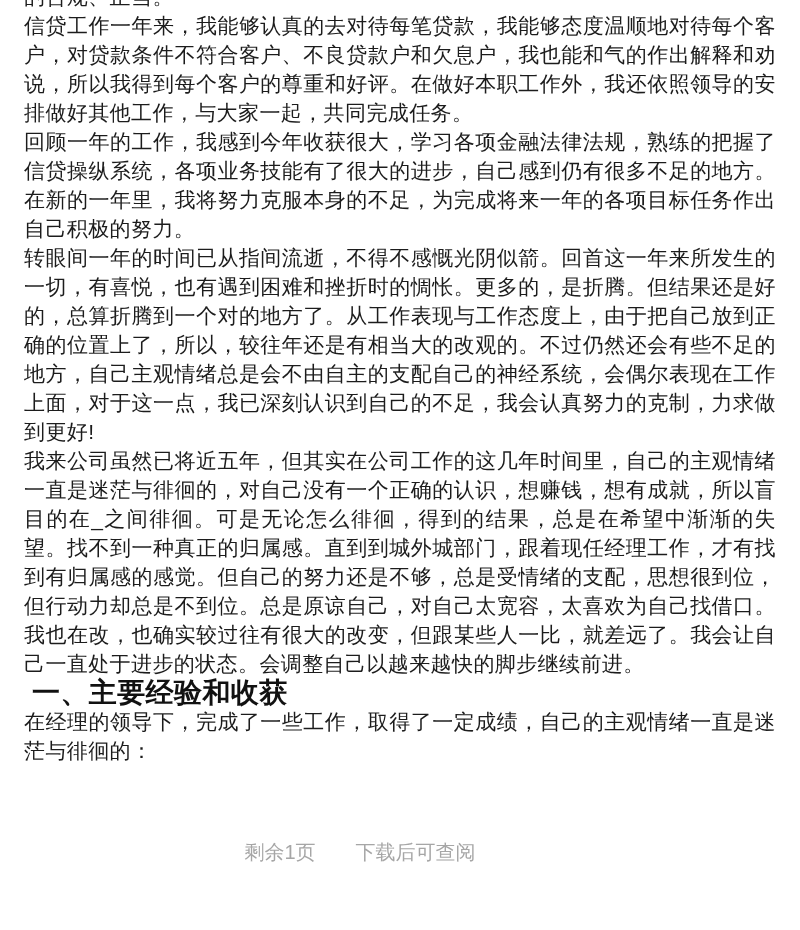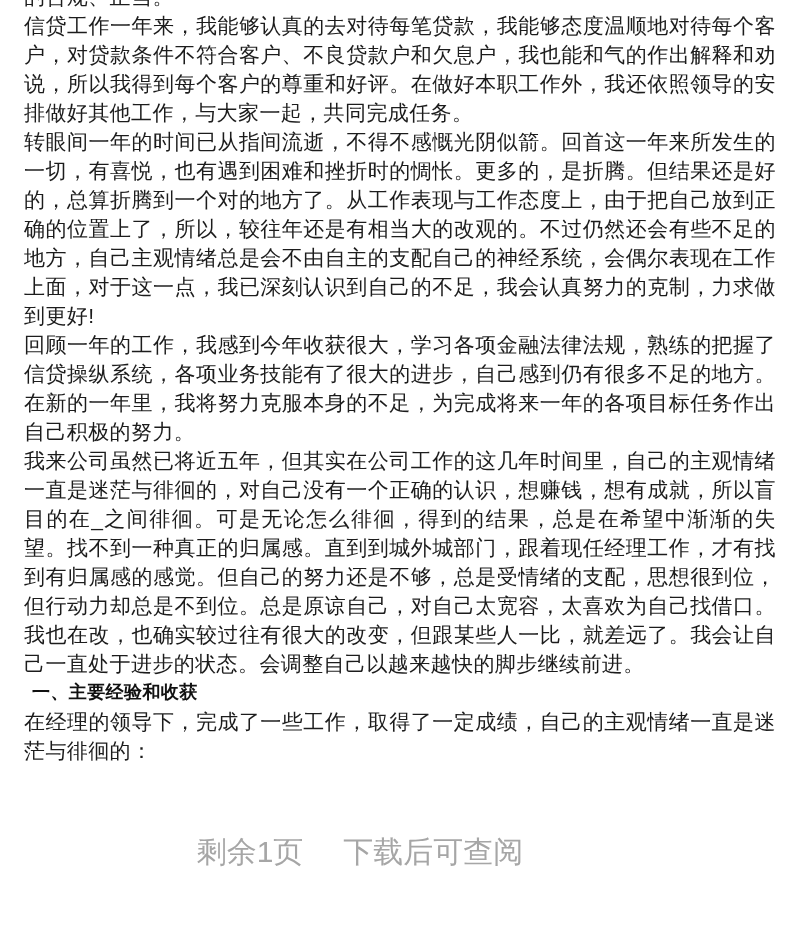--- a/index.html
+++ b/index.html
@@ -33,55 +33,55 @@
   }
   .doc p {
     margin: 0;
   }
   .doc .clipped {
     text-align: left;
   }
   .doc h3 {
     margin: 0;
     padding-left: 8px;
-    font-size: 18px;
+    font-size: 28px;
     line-height: 29px;
     font-weight: bold;
     color: #111111;
     text-align: left;
   }
   .download-notice {
     position: absolute;
     top: 834px;
     left: 0;
     width: 720px;
     text-align: center;
-    font-size: 30px;
+    font-size: 20px;
     line-height: 36px;
     color: #a6a6a6;
     white-space: nowrap;
   }
   .download-notice .gap {
     display: inline-block;
     width: 40px;
   }
 </style>
 </head>
 <body>
 
 <div class="page">
 
   <div class="doc">
     <p class="clipped">的合规、正当。</p>
 
     <p>信贷工作一年来，我能够认真的去对待每笔贷款，我能够态度温顺地对待每个客户，对贷款条件不符合客户、不良贷款户和欠息户，我也能和气的作出解释和劝说，所以我得到每个客户的尊重和好评。在做好本职工作外，我还依照领导的安排做好其他工作，与大家一起，共同完成任务。</p>
 
+    <p>回顾一年的工作，我感到今年收获很大，学习各项金融法律法规，熟练的把握了信贷操纵系统，各项业务技能有了很大的进步，自己感到仍有很多不足的地方。在新的一年里，我将努力克服本身的不足，为完成将来一年的各项目标任务作出自己积极的努力。</p>
+
     <p>转眼间一年的时间已从指间流逝，不得不感慨光阴似箭。回首这一年来所发生的一切，有喜悦，也有遇到困难和挫折时的惆怅。更多的，是折腾。但结果还是好的，总算折腾到一个对的地方了。从工作表现与工作态度上，由于把自己放到正确的位置上了，所以，较往年还是有相当大的改观的。不过仍然还会有些不足的地方，自己主观情绪总是会不由自主的支配自己的神经系统，会偶尔表现在工作上面，对于这一点，我已深刻认识到自己的不足，我会认真努力的克制，力求做到更好!</p>
-
-    <p>回顾一年的工作，我感到今年收获很大，学习各项金融法律法规，熟练的把握了信贷操纵系统，各项业务技能有了很大的进步，自己感到仍有很多不足的地方。在新的一年里，我将努力克服本身的不足，为完成将来一年的各项目标任务作出自己积极的努力。</p>
 
     <p>我来公司虽然已将近五年，但其实在公司工作的这几年时间里，自己的主观情绪一直是迷茫与徘徊的，对自己没有一个正确的认识，想赚钱，想有成就，所以盲目的在_之间徘徊。可是无论怎么徘徊，得到的结果，总是在希望中渐渐的失望。找不到一种真正的归属感。直到到城外城部门，跟着现任经理工作，才有找到有归属感的感觉。但自己的努力还是不够，总是受情绪的支配，思想很到位，但行动力却总是不到位。总是原谅自己，对自己太宽容，太喜欢为自己找借口。我也在改，也确实较过往有很大的改变，但跟某些人一比，就差远了。我会让自己一直处于进步的状态。会调整自己以越来越快的脚步继续前进。</p>
 
 
     <h3>一、主要经验和收获</h3>
 
     <p>在经理的领导下，完成了一些工作，取得了一定成绩，自己的主观情绪一直是迷茫与徘徊的：</p>
   </div>
 
   <div class="download-notice">

